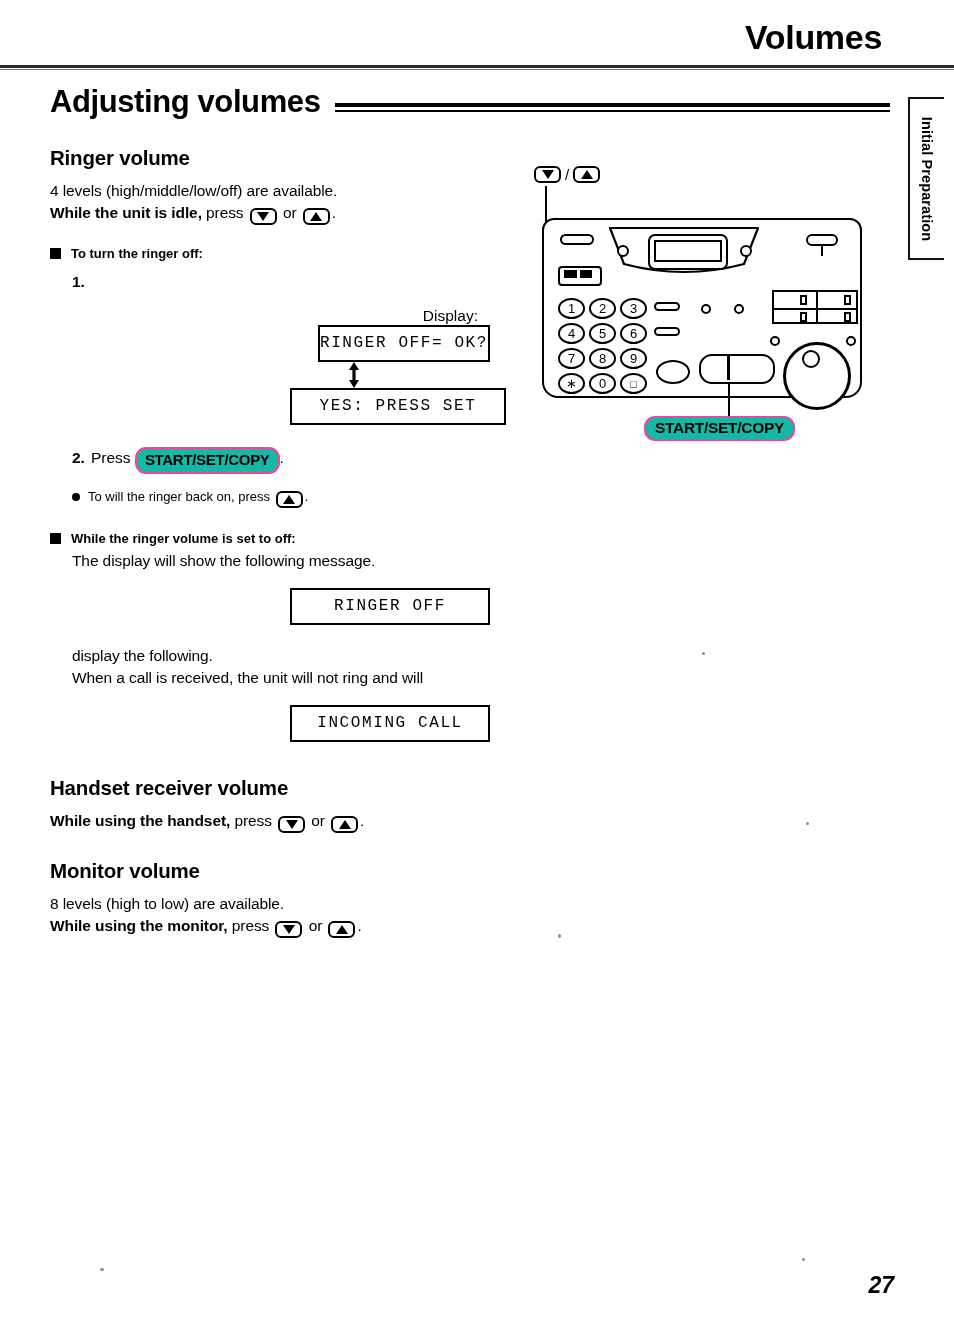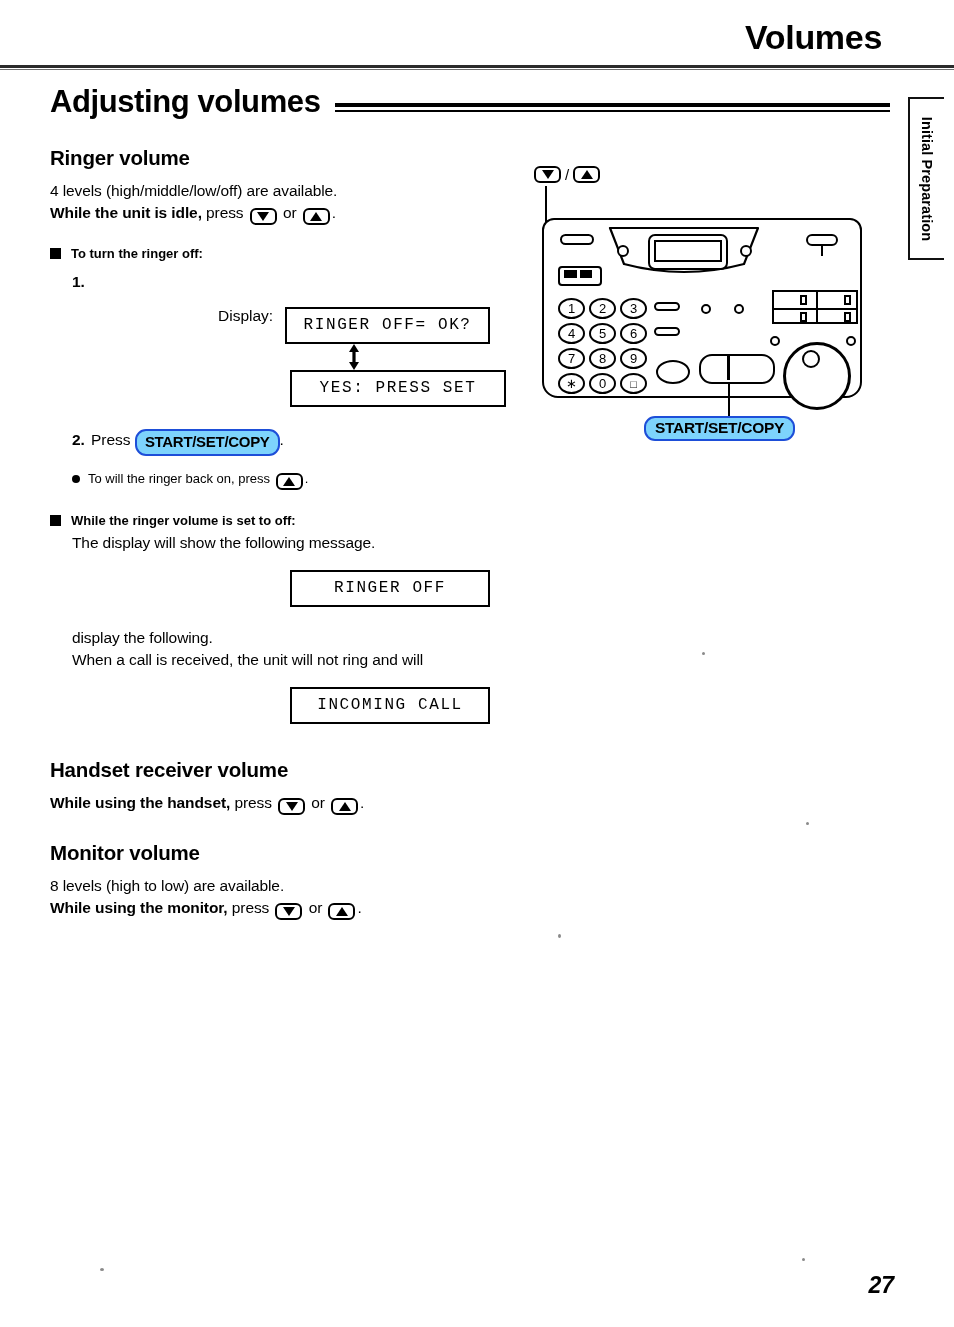--- a/index.html
+++ b/index.html
@@ -170,44 +170,45 @@
     border-top: 9px solid #000;
   }
   .tri-up {
     width: 0; height: 0;
     border-left: 6px solid transparent;
     border-right: 6px solid transparent;
     border-bottom: 9px solid #000;
   }
   .btncap {
     display: inline-block;
-    border: 2px solid #1d4ed8;
+    border: 2px solid #ec4899;
     border-radius: 11px;
     padding: 0px 8px 1px 8px;
     font-weight: bold;
     font-size: 15px;
     letter-spacing: -0.3px;
     vertical-align: -2px;
-    background: #7dd3fc;
+    background: #14b8a6;
   }
 
   
   .lcd {
     border: 2px solid #000;
     background: #fff;
     font-family: "Liberation Mono", monospace;
     font-size: 16px;
     letter-spacing: 1.6px;
     padding: 7px 0 8px 0;
     text-align: center;
     box-sizing: border-box;
   }
   .lcd-row {
     display: flex;
-    align-items: flex-start;
+    align-items: flex-end;
+    flex-direction: column;
   }
   .lcd-label {
     font-size: 15.5px;
     margin-right: 12px;
     white-space: nowrap;
   }
   .updown-arrow {
     width: 100%;
     display: flex;
     justify-content: center;

